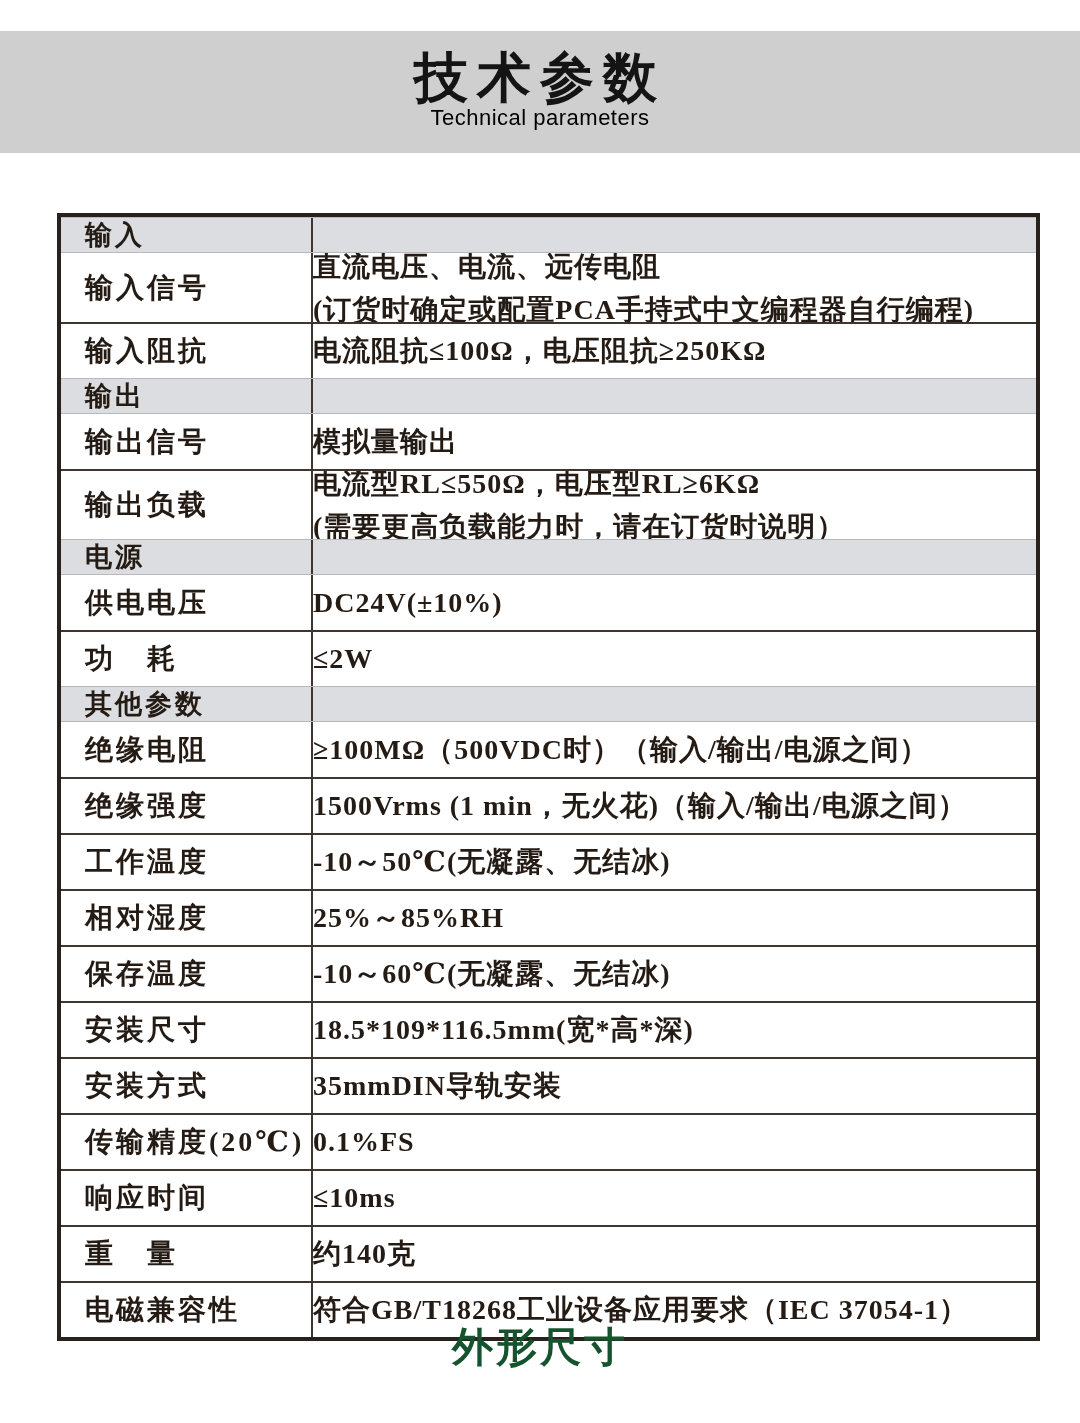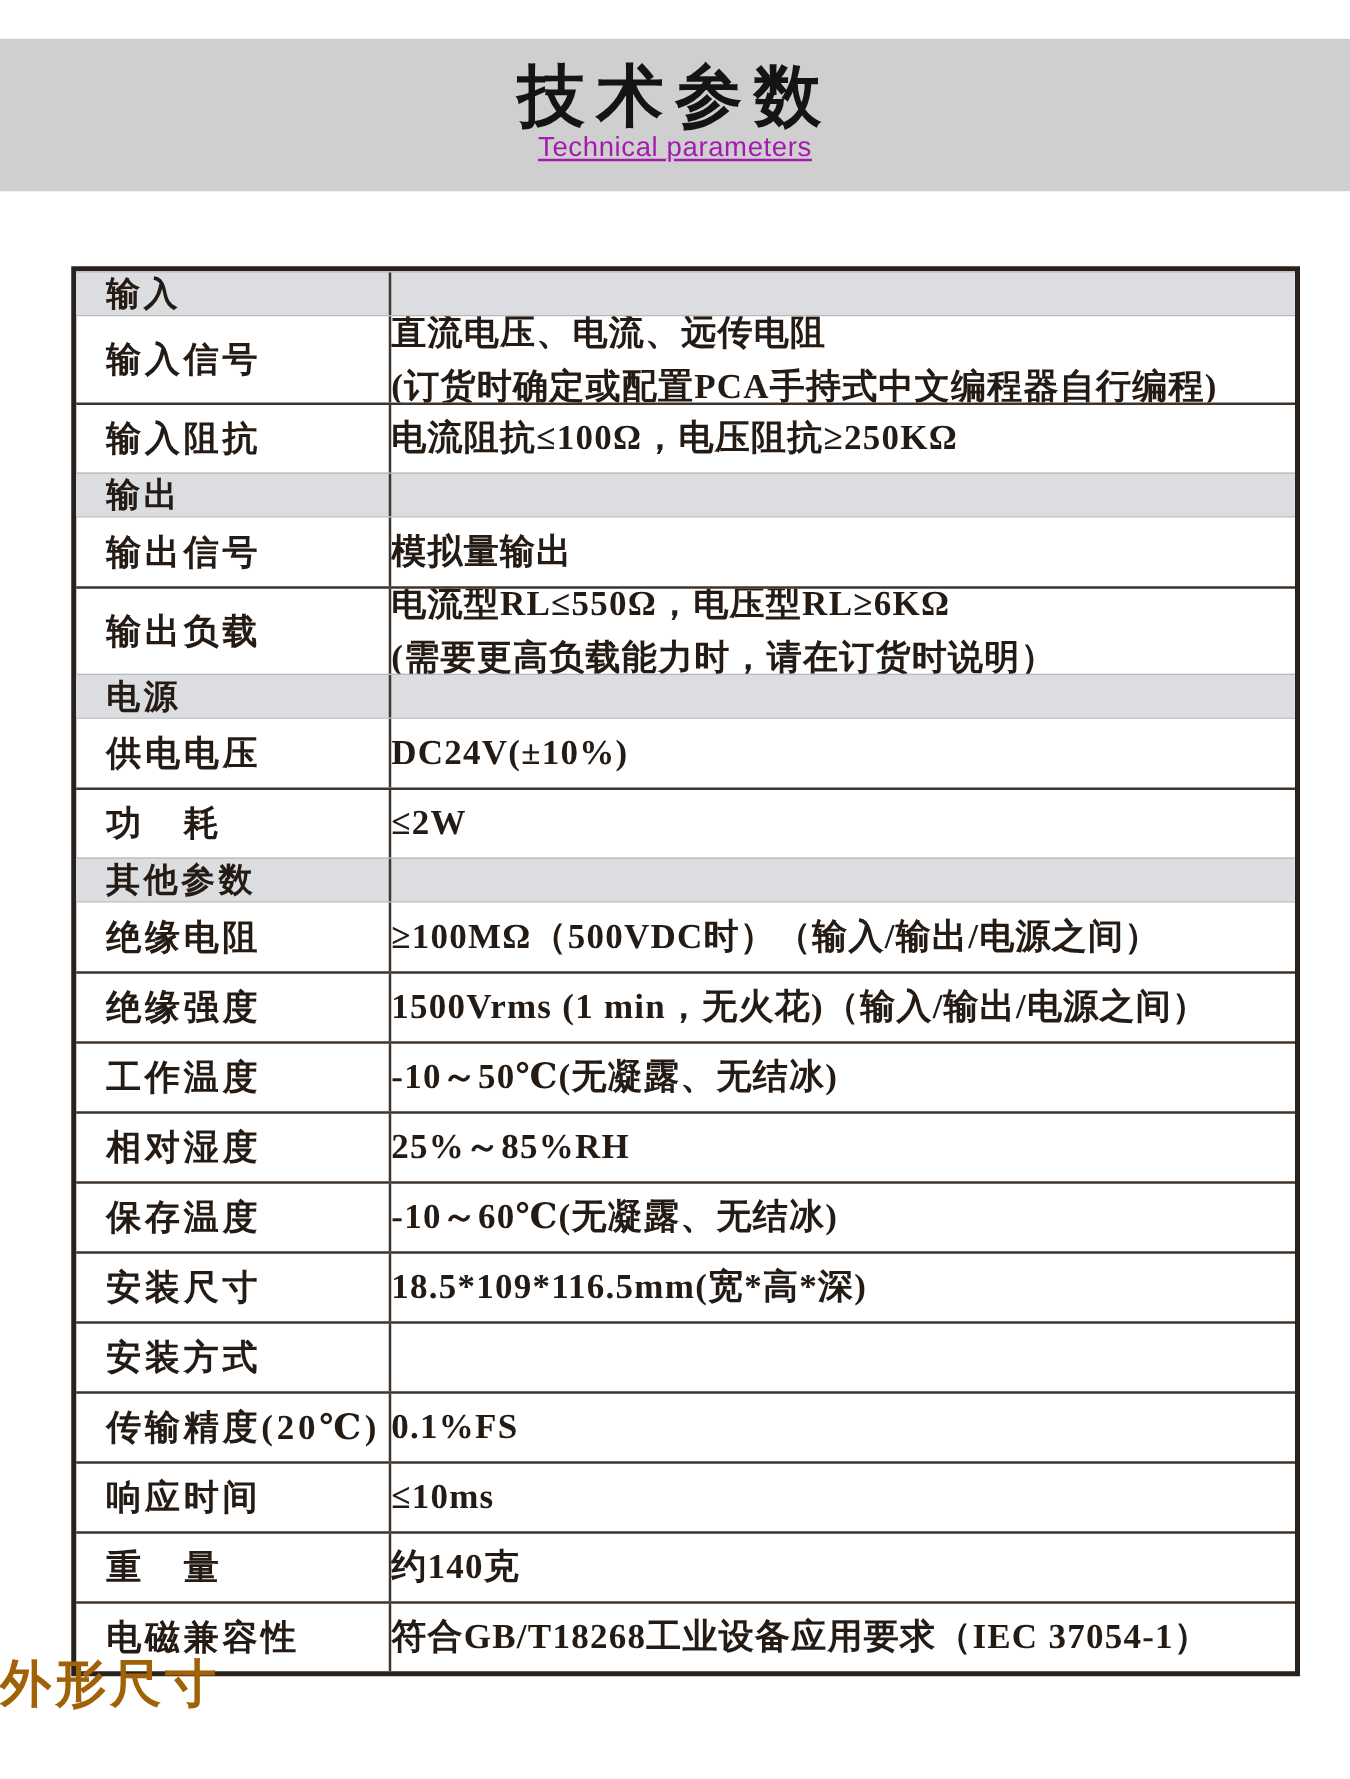--- a/index.html
+++ b/index.html
@@ -27,23 +27,22 @@
     font-weight: 900;
     font-size: 54px;
     letter-spacing: 9px;
     line-height: 1.12;
     color: #141414;
   }
   .sub-title {
     font-family: "Liberation Sans", "DejaVu Sans", sans-serif;
     font-size: 22px;
     letter-spacing: 0.5px;
-    color: #a21caf;
+    color: #000000;
     margin-top: -2px;
-    text-decoration: underline;
   }
 
   
   .spec-table {
     position: absolute;
     left: 57px; top: 213px;
     width: 983px;
     box-sizing: border-box;
     border: 4px solid #28211c;
     background: #ffffff;
@@ -84,26 +83,26 @@
     letter-spacing: 1px;
   }
   .vline { white-space: nowrap; line-height: 42px; }
   .double .vline { line-height: 43px; }
 
   
   .bottom-title {
     position: absolute;
     top: 1320px; left: 0;
     width: 1080px;
-    text-align: left;
+    text-align: center;
     font-family: "Liberation Sans", "DejaVu Sans", sans-serif;
     font-weight: 900;
     font-size: 41px;
     letter-spacing: 3px;
-    color: #a16207;
+    color: #14532d;
   }
 </style>
 </head>
 <body>
 
 <div class="page">
 
   <div class="header-band">
     <div class="main-title">技术参数</div>
     <div class="sub-title">Technical parameters</div>
@@ -196,20 +195,23 @@
         </div>
       </div>
       <div class="row data">
         <div class="cell label">安装尺寸</div>
         <div class="cell value">
           <div class="vline">18.5*109*116.5mm(宽*高*深)</div>
         </div>
       </div>
       <div class="row data">
         <div class="cell label">安装方式</div>
+        <div class="cell value">
+          <div class="vline">35mmDIN导轨安装</div>
+        </div>
       </div>
       <div class="row data">
         <div class="cell label">传输精度(20℃)</div>
         <div class="cell value">
           <div class="vline">0.1%FS</div>
         </div>
       </div>
       <div class="row data">
         <div class="cell label">响应时间</div>
         <div class="cell value">

